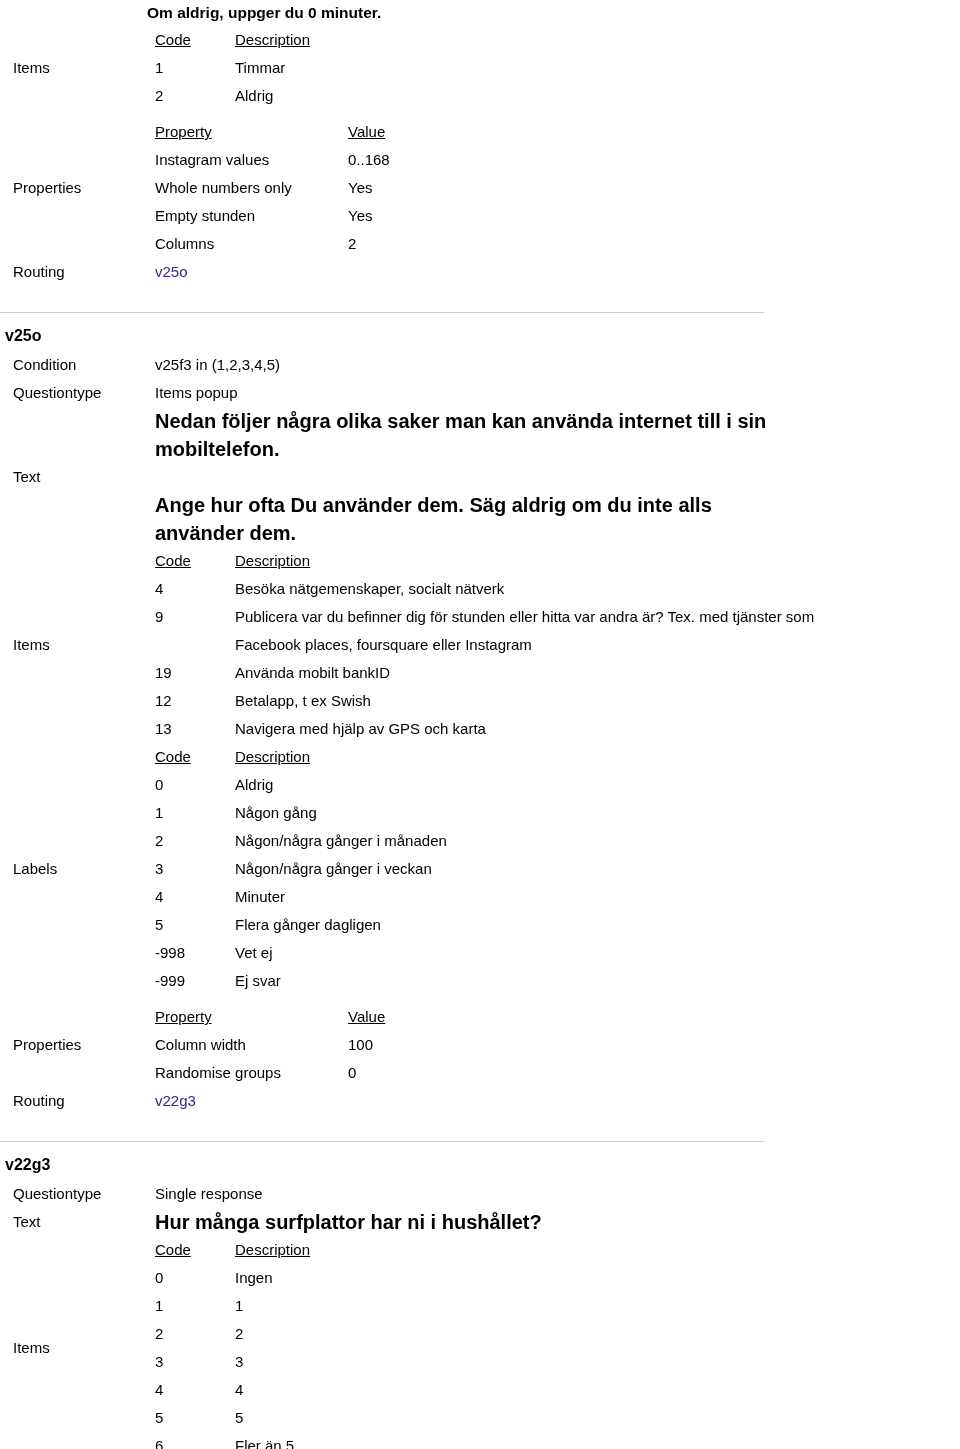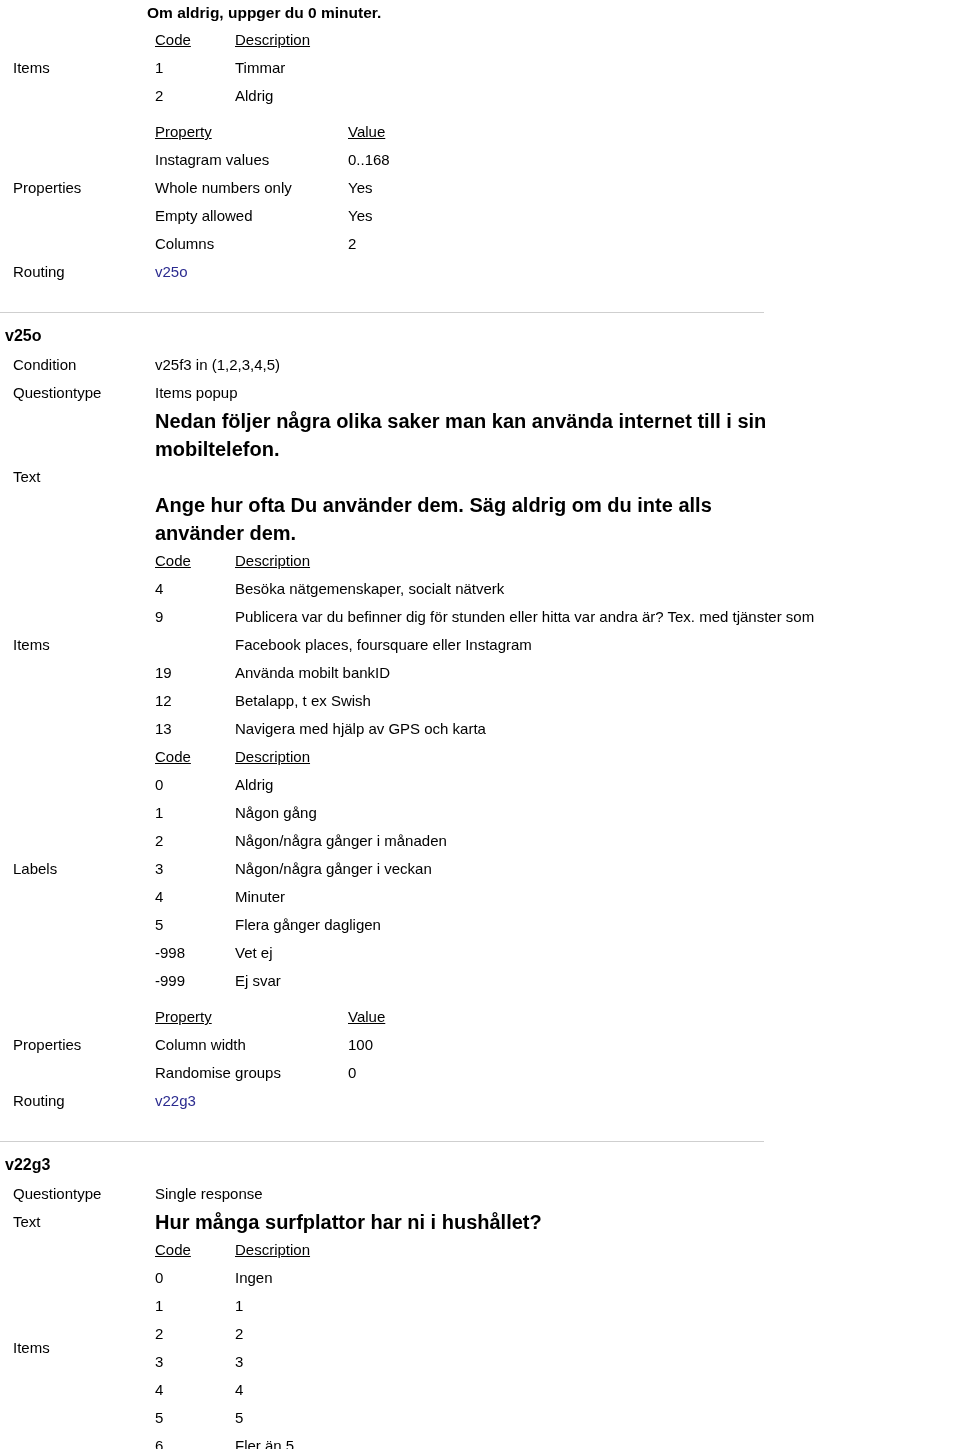--- a/index.html
+++ b/index.html
@@ -176,21 +176,21 @@
         <tbody>
           <tr>
             <td>Instagram values</td>
             <td>0..168</td>
           </tr>
           <tr>
             <td>Whole numbers only</td>
             <td>Yes</td>
           </tr>
           <tr>
-            <td>Empty allowed</td>
+            <td>Empty stunden</td>
             <td>Yes</td>
           </tr>
           <tr>
             <td>Columns</td>
             <td>2</td>
           </tr>
         </tbody>
       </table>
     </div>
   </div>

